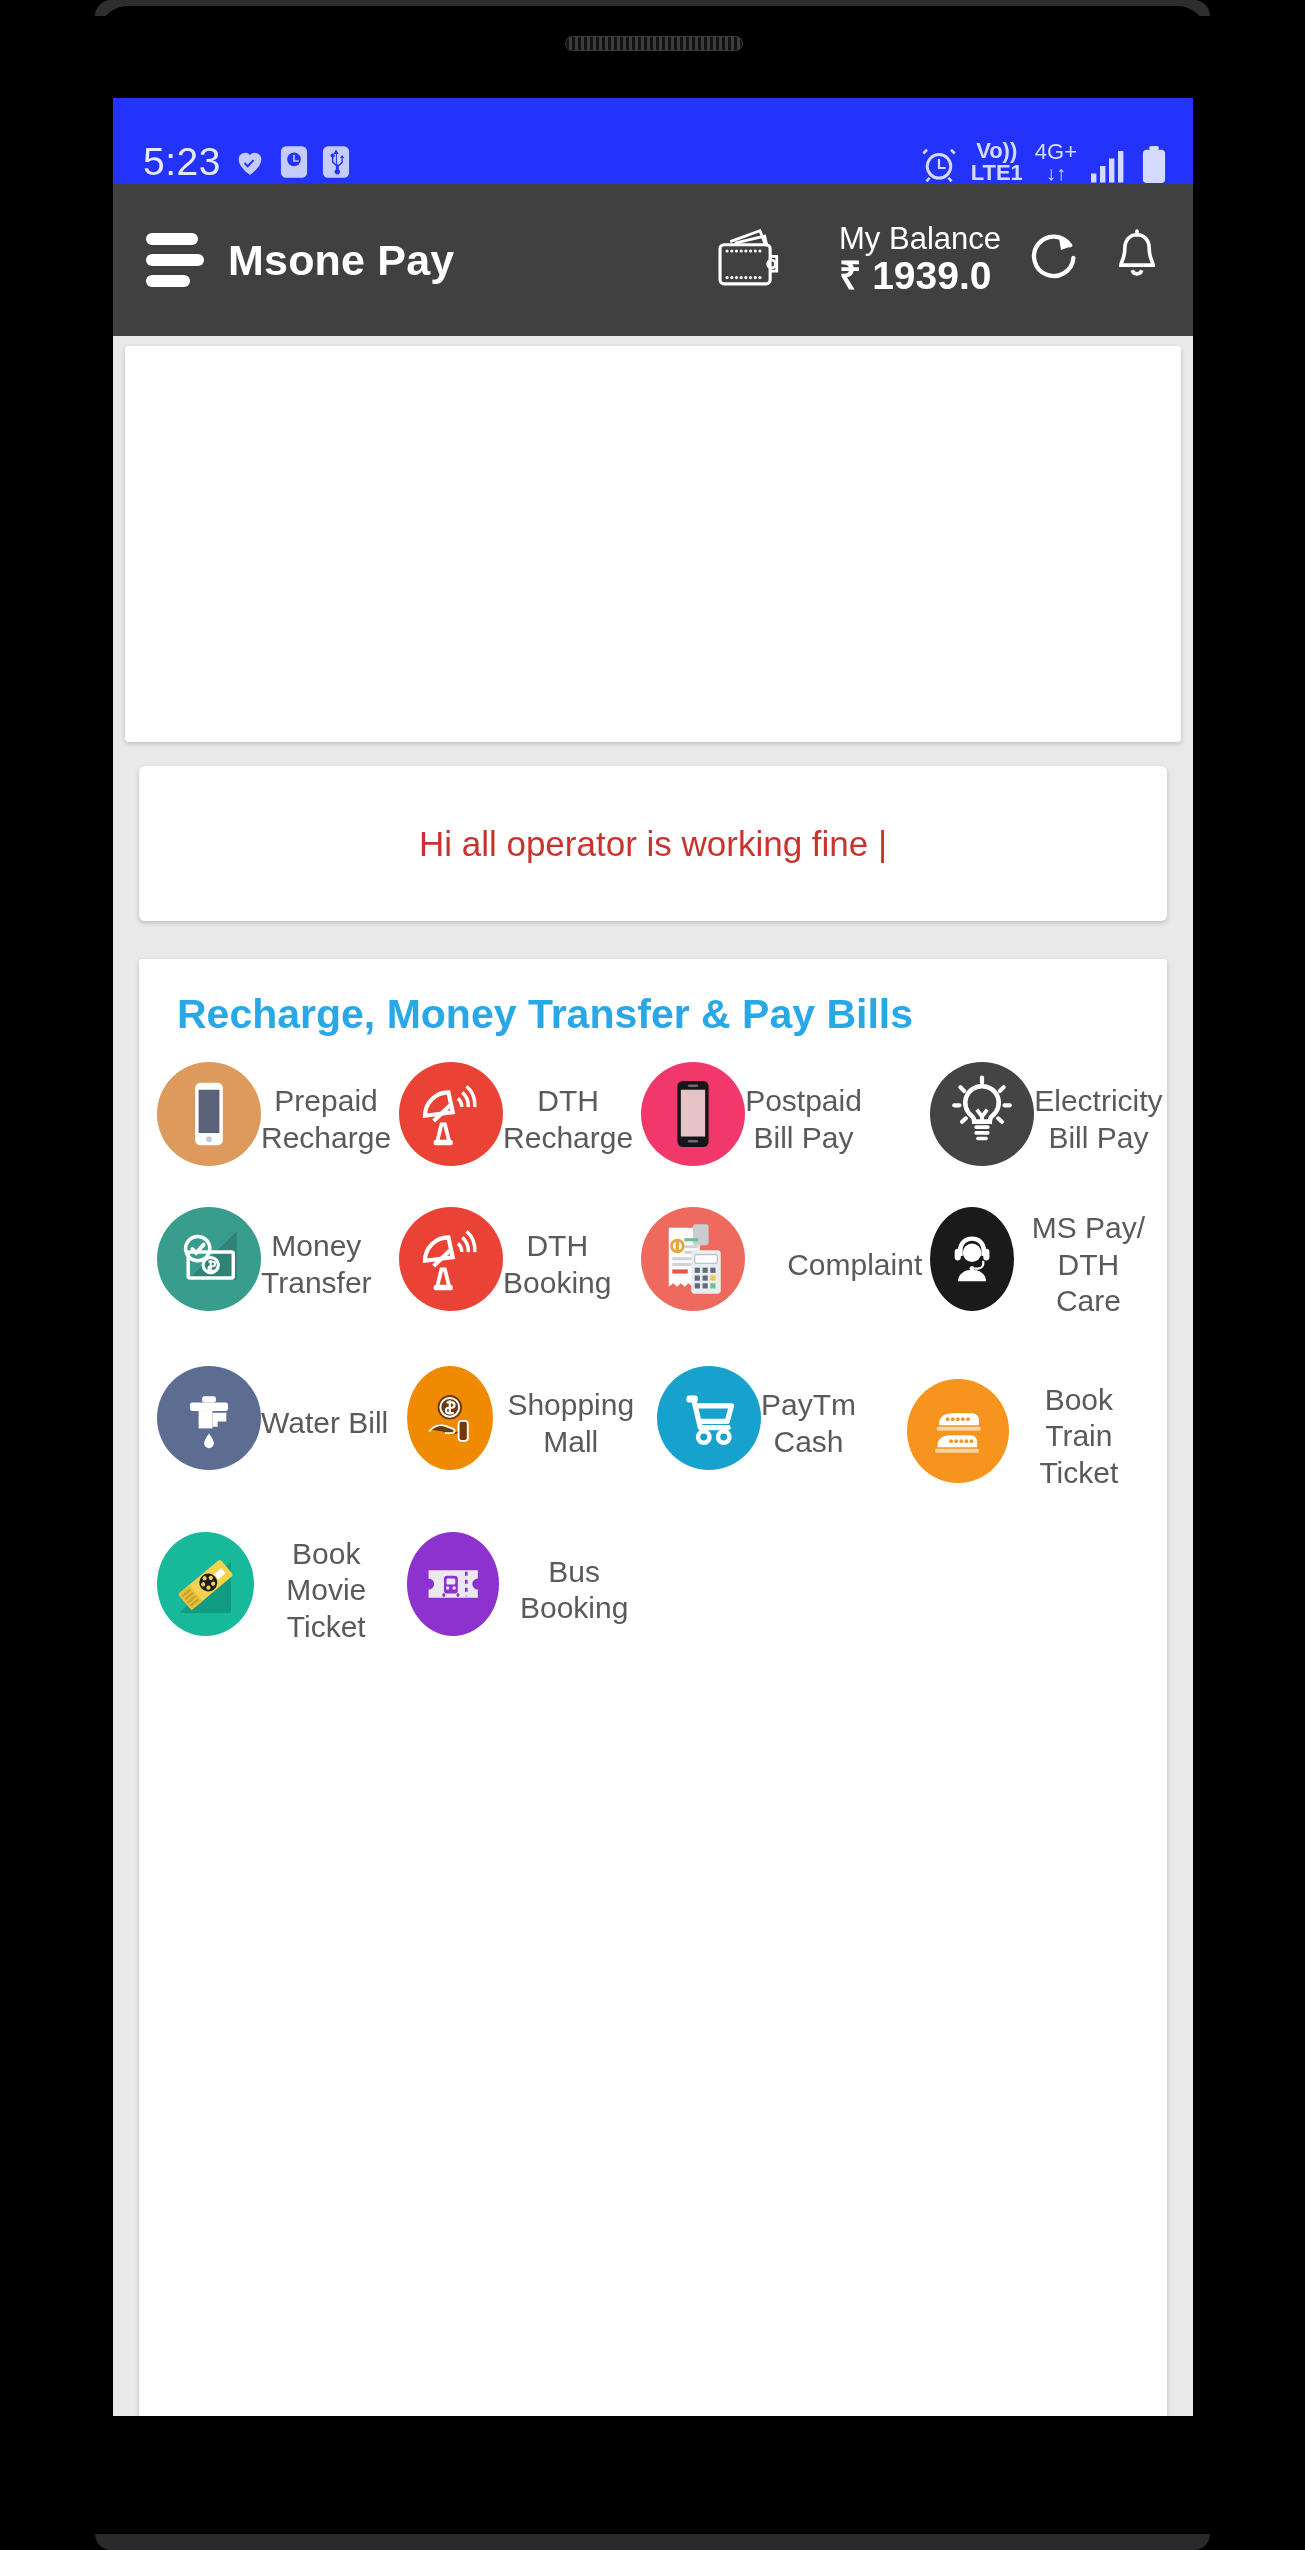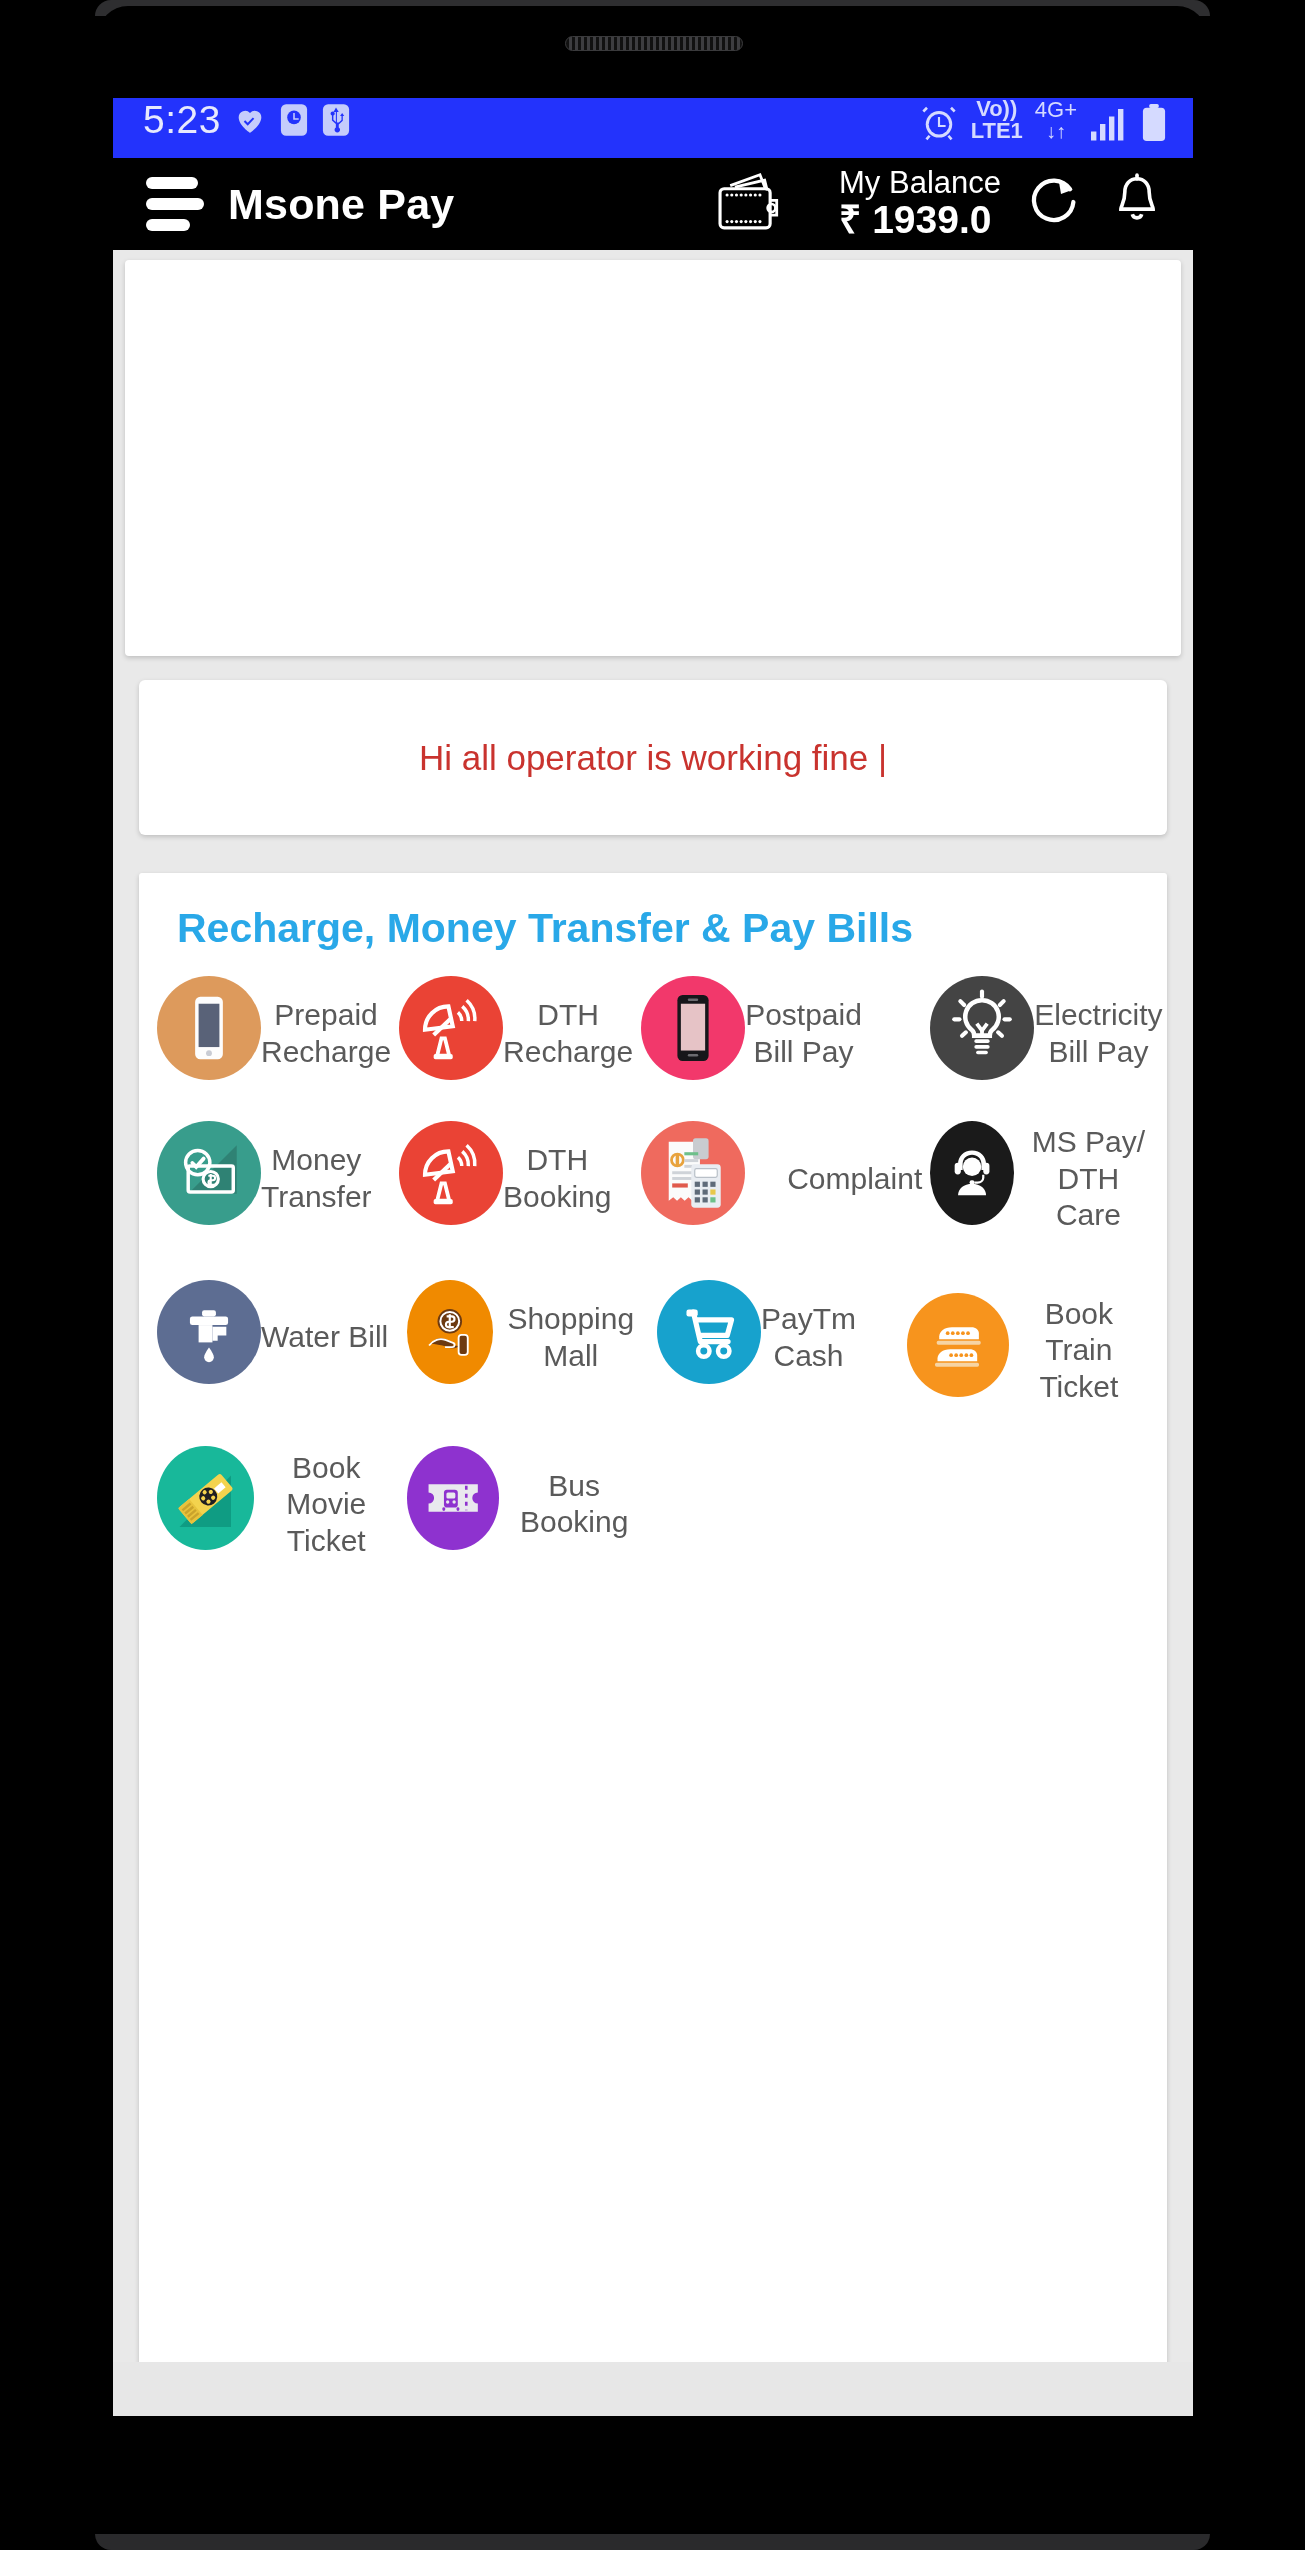--- a/index.html
+++ b/index.html
@@ -47,23 +47,23 @@
   
   #screen {
     position: absolute; left: 113px; top: 98px;
     width: 1080px; height: 2318px;
     background: #e7e7e7;
     overflow: hidden;
   }
 
   
   #statusbar {
-    height: 60px;
+    height: 86px;
     background: #2333fc;
-    display: flex; align-items: flex-start;
+    display: flex; align-items: flex-end;
     padding: 0 26px 0 30px;
     color: #c8cffb;
   }
   .sb-left { display: flex; align-items: center; gap: 12px; }
   .sb-time {
     font-size: 39px; color: #e7e9fd; letter-spacing: .5px;
     font-family: "Liberation Sans", sans-serif;
   }
   .sb-ico { display: inline-flex; align-items: center; }
   .sb-right {
@@ -71,22 +71,22 @@
   }
   .net-txt {
     display: flex; flex-direction: column; align-items: center;
     line-height: 1.0; color: #d5daff; font-size: 22px; font-weight: bold;
   }
   .net-txt span { display: block; }
   .four-g { display:flex; flex-direction:column; align-items:center; color:#d5daff; font-size:22px; font-weight:normal; line-height:1.05;}
 
   
   #appbar {
-    height: 92px;
-    background: #000000;
+    height: 152px;
+    background: #404040;
     display: flex; align-items: center;
     padding: 0 30px 0 33px;
     color: #fff;
   }
   .hamburger { width: 58px; display: flex; flex-direction: column; gap: 9px; cursor: pointer; }
   .hamburger i { display:block; height: 12px; background: #fff; border-radius: 7px; }
   .hamburger i:nth-child(1) { width: 52px; }
   .hamburger i:nth-child(2) { width: 58px; }
   .hamburger i:nth-child(3) { width: 44px; }
   .app-title {

